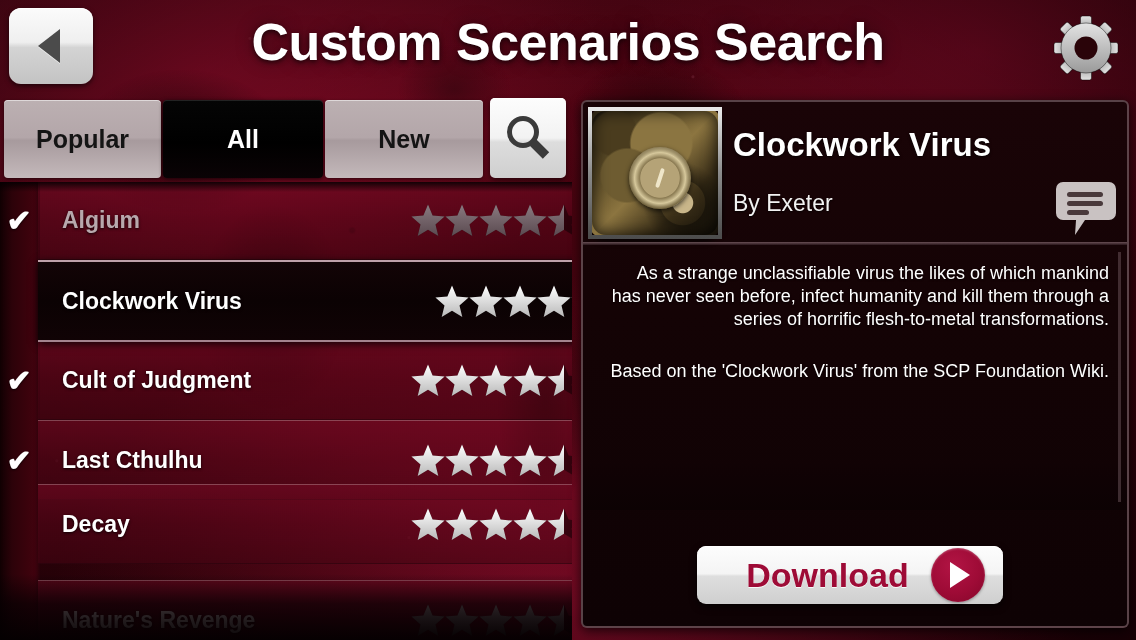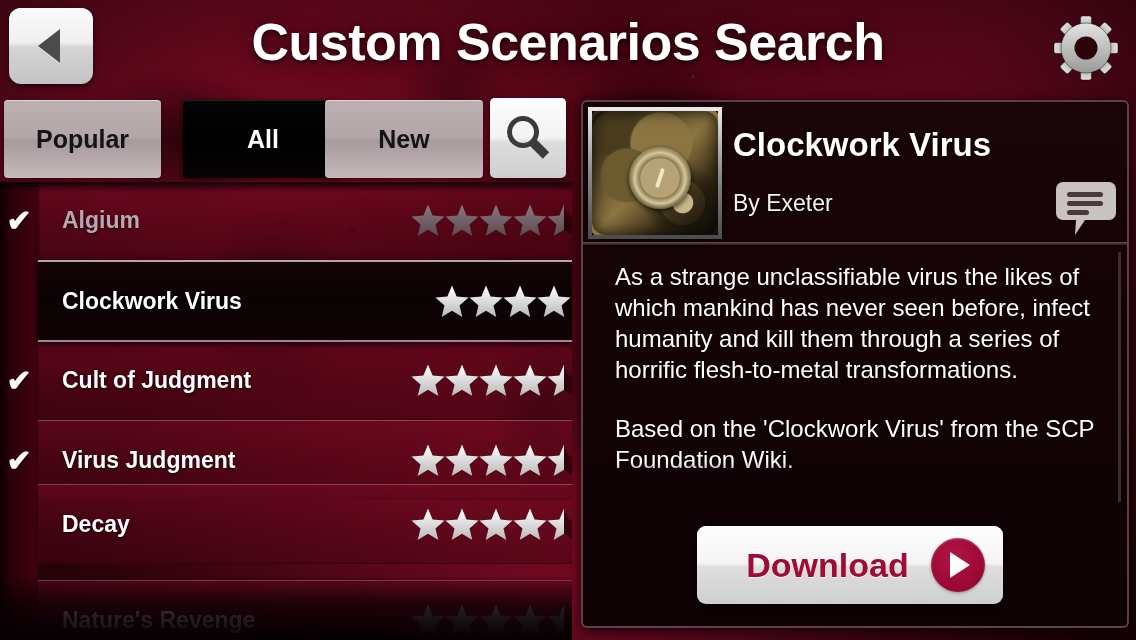--- a/index.html
+++ b/index.html
@@ -101,21 +101,21 @@
     background:linear-gradient(180deg,#bcb0b2 0%,#b3a6a9 48%,#a79a9d 52%,#c4b9bb 100%);
     color:#141414;
     box-shadow:inset 0 1px 0 rgba(255,255,255,.5), 0 1px 3px rgba(0,0,0,.5);
   }
   .tab.active {
     background:linear-gradient(180deg,#050505 0%,#000 55%,#0a0305 100%);
     color:#fff;
     box-shadow:inset 0 1px 0 rgba(255,255,255,.12), 0 1px 4px rgba(0,0,0,.7);
   }
   #tab-0 { left:4px;   width:157px; }
-  #tab-1 { left:163px; width:160px;margin-left:20px; }
+  #tab-1 { left:163px; width:160px; }
   #tab-2 { left:325px; width:158px; }
   .search-button {
     position:absolute; left:490px; top:-2px; width:76px; height:80px;
     border-radius:5px;
     background:linear-gradient(180deg,#fdfdfd 0%,#f2f2f2 50%,#dddddd 55%,#cfcfcf 100%);
     box-shadow:0 2px 5px rgba(0,0,0,.55), inset 0 1px 0 rgba(255,255,255,.9);
     display:flex; align-items:center; justify-content:center;
     cursor:pointer;
   }
 
@@ -228,36 +228,37 @@
   }
   .detail-sep {
     position:absolute; left:0; top:140px; width:100%; height:3px;
     background:linear-gradient(180deg,rgba(150,120,128,.65),rgba(60,40,46,.5));
   }
   .desc-wrap {
     position:absolute; left:0; top:146px; width:548px; height:262px;
     overflow:hidden;
   }
   .desc {
-    padding:14px 22px 0 32px;
-    font-size:24px; line-height:1.29; color:#fff;
+    padding:14px 22px 0 20px;
+    font-size:18px; line-height:1.29; color:#fff;
     text-shadow:0 1px 2px rgba(0,0,0,.7);
+    text-align:right;
   }
   .desc p + p { margin-top:28px; }
   .desc-fade {
     position:absolute; left:0; bottom:0; width:548px; height:48px;
     background:linear-gradient(180deg,rgba(14,2,4,0) 0%,rgba(14,2,4,.82) 50%,rgba(12,2,3,1) 100%);
     pointer-events:none;
   }
   .desc-scroll {
     position:absolute; right:6px; top:150px; width:3px; height:250px;
     background:rgba(120,95,102,.45);
   }
   .download-button {
-    position:absolute; left:114px; bottom:22px; width:306px; height:78px;
+    position:absolute; left:114px; bottom:22px; width:306px; height:58px;
     border-radius:9px;
     background:linear-gradient(180deg,#fdfdfd 0%,#f4f4f4 48%,#dedede 52%,#cfcfcf 100%);
     box-shadow:0 3px 7px rgba(0,0,0,.7), inset 0 1px 0 rgba(255,255,255,.95);
     display:flex; align-items:center; justify-content:center; gap:22px;
     cursor:pointer;
     padding-left:31px;
   }
   .download-label {
     font-size:34px; font-weight:bold; color:#9e0b36;
     text-shadow:0 1px 0 rgba(255,255,255,.8);
@@ -545,21 +546,21 @@
                   <rect x="0" y="0" width="18.00" height="34"></rect>
                 </clipPath>
               </defs>
               <path d="M18 1.5 L22.6 12.6 L34.6 13.6 L25.5 21.4 L28.3 33 L18 26.8 L7.7 33 L10.5 21.4 L1.4 13.6 L13.4 12.6 Z" fill="rgba(0,0,0,.45)"></path>
               <path d="M18 1.5 L22.6 12.6 L34.6 13.6 L25.5 21.4 L28.3 33 L18 26.8 L7.7 33 L10.5 21.4 L1.4 13.6 L13.4 12.6 Z" fill="url(#sg2-4)" clip-path="url(#cp2-4)"></path>
             </svg>
           </div>
         </div>
         <div class="row normal" style="top: 238px;">
           <div class="row-check">✔</div>
-          <div class="row-name">Virus Judgment</div>
+          <div class="row-name">Last Cthulhu</div>
           <div class="stars">
             <svg class="star" viewBox="0 0 36 34">
               <defs>
                 <linearGradient id="sg3-0" x1="0" y1="0" x2="0" y2="1">
                   <stop offset="0" stop-color="#ffffff"></stop>
                   <stop offset="1" stop-color="#b9b9b9"></stop>
                 </linearGradient>
                 <clipPath id="cp3-0">
                   <rect x="0" y="0" width="36.00" height="34"></rect>
                 </clipPath>

